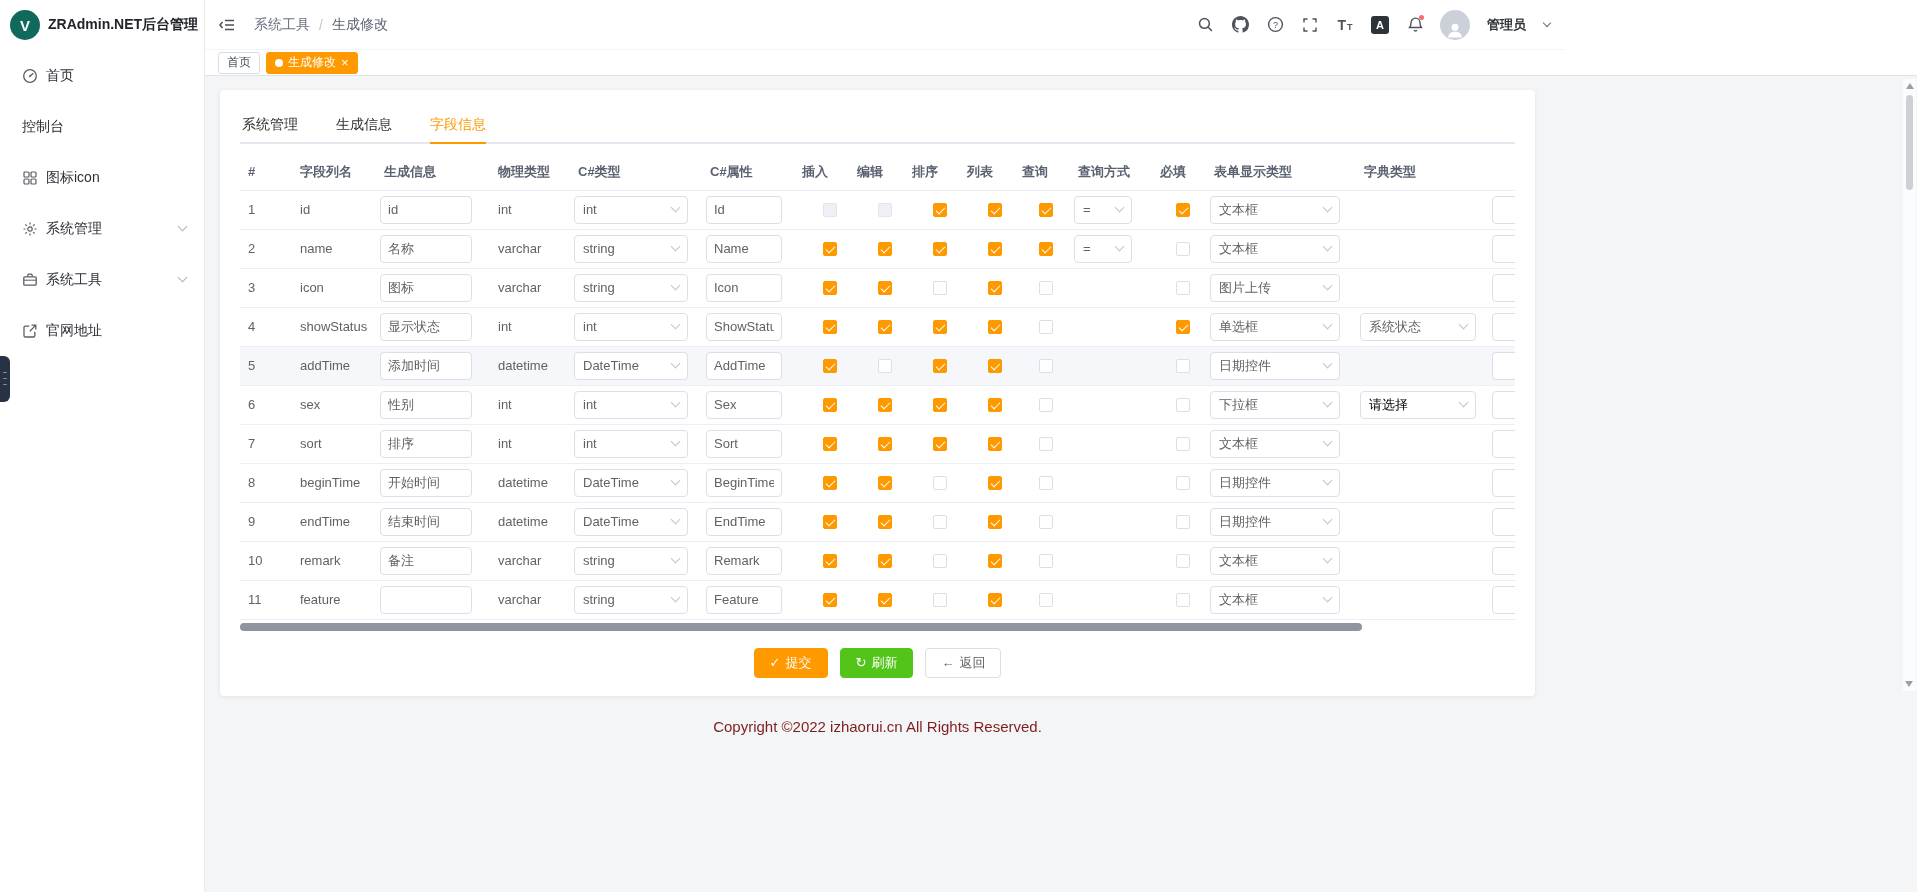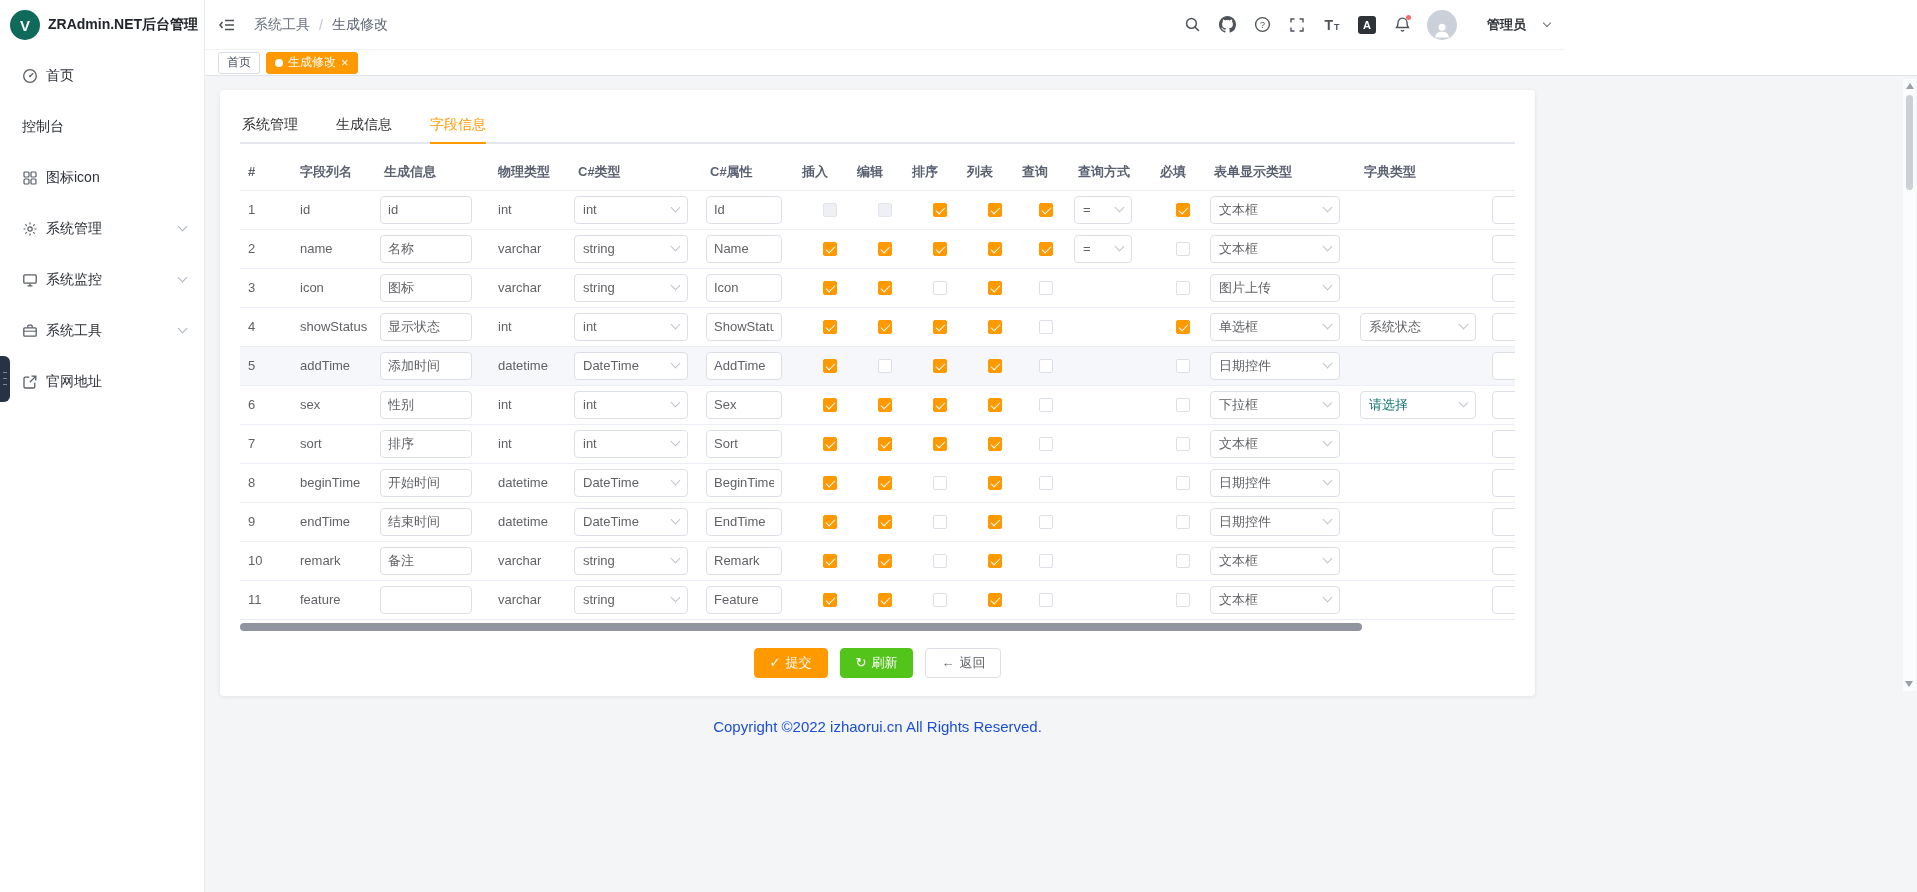--- a/index.html
+++ b/index.html
@@ -35,21 +35,21 @@
   .bc-item.last { color:#5b6472; }
   .bc-sep { color:#c0c4cc; margin:0 9px; }
   .topbar-right { margin-left:auto; display:flex; align-items:center; gap:15px; }
   .hicon { width:20px; height:20px; display:flex; align-items:center; justify-content:center; color:#4e535b; cursor:pointer; position:relative; }
   .hicon.has-badge::after { content:""; position:absolute; top:0px; right:1px; width:5px; height:5px; border-radius:50%; background:var(--badge,#f56c6c); }
   .fs-wrap { display:flex; align-items:flex-end; font-weight:600; color:#4e535b; line-height:1; }
   .fs-big { font-size:14px; }
   .fs-small { font-size:9px; margin-left:1px; }
   .lang-box { width:18px; height:18px; background:#2e3338; color:#fff; border-radius:3px; font-size:11px; font-weight:bold; display:flex; align-items:center; justify-content:center; }
   .avatar { width:30px; height:30px; border-radius:50%; background:#ccd1d9; display:flex; align-items:flex-end; justify-content:center; overflow:hidden; cursor:pointer; }
-  .user-name { font-size:13px; font-weight:bold; color:#30343a; margin-left:15px; cursor:pointer; }
+  .user-name { font-size:13px; font-weight:bold; color:#30343a; margin-left:2px; cursor:pointer; }
   .user-caret { width:6px; height:6px; border-right:1.3px solid #6a707a; border-bottom:1.3px solid #6a707a; transform:rotate(45deg); margin:-3px 0 0 3px; cursor:pointer; }
 
   
   .tagbar { height:25px; width:1360px; display:flex; align-items:center; padding:0 0 0 13px; gap:6px; }
   .tag { display:inline-flex; align-items:center; height:22px; padding:0 8px; border:1px solid #d8dce5; background:#fff; color:#495060; font-size:12px; border-radius:3px; cursor:pointer; }
   .tag.active { background:var(--accent,#ff9900); border-color:var(--accent,#ff9900); color:#fff; }
   .tag-dot { width:8px; height:8px; border-radius:50%; background:#fff; margin-right:5px; }
   .tag-close { margin-left:5px; font-size:13px; line-height:1; }
 
   
@@ -73,39 +73,39 @@
   .el-input { height:28px; border:1px solid #dcdfe6; border-radius:4px; padding:0 7px; font-size:13px; color:#606266; background:#fff; margin-left:4px; font-family:inherit; outline:none; }
   .w-desc { width:92px; }
   .w-prop { width:76px; }
   .w-extra { width:88px; }
   .el-select { display:inline-flex; align-items:center; justify-content:space-between; height:28px; border:1px solid #dcdfe6; border-radius:4px; padding:0 8px; background:#fff; font-size:13px; color:#606266; margin-left:4px; cursor:pointer; }
   .w-cstype { width:114px; }
   .w-qm { width:58px; }
   .w-display { width:130px; }
   .w-dict { width:116px; }
   .sel-text { overflow:hidden; text-overflow:ellipsis; }
-  .sel-text.ph { color:#0f766e; }
+  .sel-text.ph { color:#000000; }
   .sel-arrow { width:7px; height:7px; border-right:1.3px solid #c0c4cc; border-bottom:1.3px solid #c0c4cc; transform:rotate(45deg); margin:-4px 0 0 6px; flex:none; }
 
   .ckbox { display:inline-block; width:14px; height:14px; border:1px solid #dcdfe6; border-radius:2px; background:#fff; position:relative; vertical-align:middle; cursor:pointer; }
   .ckbox.on { background:var(--accent,#ff9900); border-color:var(--accent,#ff9900); }
   .ckbox.on::after { content:""; position:absolute; left:4px; top:1px; width:4px; height:8px; border-right:1.5px solid #fff; border-bottom:1.5px solid #fff; transform:rotate(45deg); }
   .ckbox.dis { background:#eef0f6; border-color:#e2e5ec; cursor:not-allowed; }
 
   .hscroll { height:10px; margin-top:2px; position:relative; }
   .hscroll .thumb { position:absolute; left:0; top:1px; height:8px; width:88%; background:#8f949e; border-radius:4px; cursor:pointer; }
 
   .actions { display:flex; justify-content:center; gap:12px; margin-top:16px; }
   .btn { display:inline-flex; align-items:center; gap:5px; height:30px; padding:0 15px; border-radius:4px; font-size:13px; cursor:pointer; border:1px solid transparent; font-family:inherit; }
   .btn.primary { background:var(--accent,#ff9900); border-color:var(--accent,#ff9900); color:#fff; }
   .btn.success { background:var(--success,#52c41a); border-color:var(--success,#52c41a); color:#fff; }
   .btn.default { background:#fff; border-color:#dcdfe6; color:#606266; }
   .b-ic { font-size:13px; line-height:1; }
 
-  .page-footer { width:1315px; margin:22px 0 0 15px; text-align:center; color:#1d4ed8; font-size:15px; }
+  .page-footer { width:1315px; margin:22px 0 0 15px; text-align:center; color:#7f1d1d; font-size:15px; }
 
   
   .vscroll { position:absolute; right:1px; top:79px; width:13px; height:612px; background:#fbfcfd; }
   .vs-arrow { width:0; height:0; border-left:4px solid transparent; border-right:4px solid transparent; margin:4px auto; cursor:pointer; }
   .vs-arrow.up { border-bottom:6px solid #9aa0a8; }
   .vs-arrow.down { border-top:6px solid #9aa0a8; position:absolute; bottom:0; left:2px; }
   .vs-thumb { position:absolute; top:16px; left:3px; width:7px; height:95px; background:#cdd0d6; border-radius:4px; cursor:pointer; }
 </style>
 </head>
 <body>
@@ -143,30 +143,20 @@
           <span class="mi-label">图标icon</span>
         </div>
         <div class="menu-item">
           <span class="mi-icon">
             <svg width="16" height="16" viewBox="0 0 16 16" fill="none" stroke="currentColor" stroke-width="1.2">
               <circle cx="8" cy="8" r="2.2"></circle>
               <path d="M8 1.5V3.5M8 12.5V14.5M1.5 8H3.5M12.5 8H14.5M3.4 3.4L4.8 4.8M11.2 11.2L12.6 12.6M12.6 3.4L11.2 4.8M4.8 11.2L3.4 12.6"></path>
             </svg>
           </span>
           <span class="mi-label">系统管理</span>
-          <span class="mi-arrow"></span>
-        </div>
-        <div class="menu-item">
-          <span class="mi-icon">
-            <svg width="16" height="16" viewBox="0 0 16 16" fill="none" stroke="currentColor" stroke-width="1.3">
-              <rect x="1.8" y="2.8" width="12.4" height="8.4" rx="1"></rect>
-              <path d="M5.5 13.8h5M8 11.2v2.6"></path>
-            </svg>
-          </span>
-          <span class="mi-label">系统监控</span>
           <span class="mi-arrow"></span>
         </div>
         <div class="menu-item">
           <span class="mi-icon">
             <svg width="16" height="16" viewBox="0 0 16 16" fill="none" stroke="currentColor" stroke-width="1.3">
               <rect x="1.8" y="4.8" width="12.4" height="8.4" rx="1"></rect>
               <path d="M5.8 4.5V3.2a1 1 0 0 1 1-1h2.4a1 1 0 0 1 1 1v1.3"></path>
               <path d="M1.8 8.2h12.4" stroke-width="1"></path>
             </svg>
           </span>

